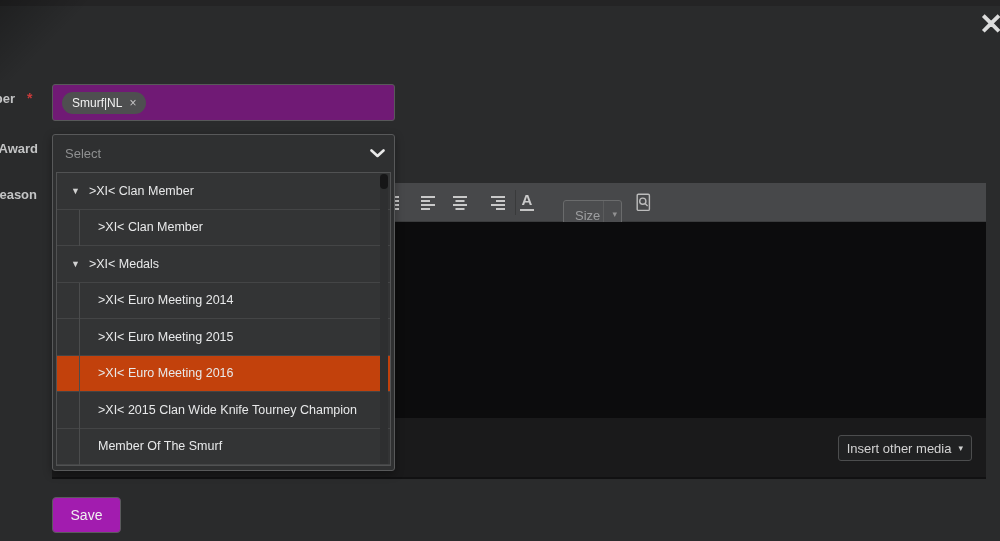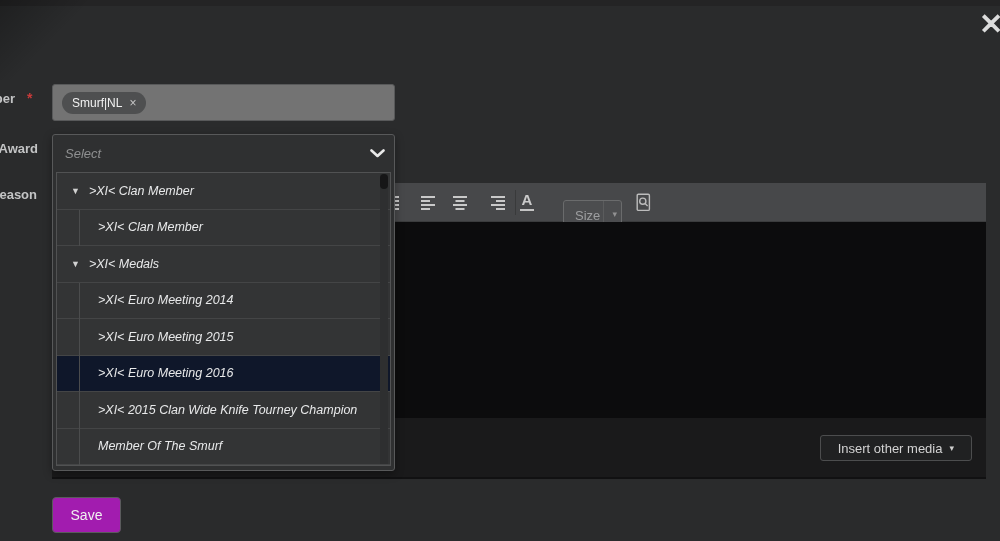--- a/index.html
+++ b/index.html
@@ -23,21 +23,21 @@
 
   
   .field-label { font-size: 13px; font-weight: bold; color: #c3c4c5; height: 16px; line-height: 16px; }
   .lbl-member { left: -60px; top: 91px; width: 75px; text-align: right; }
   .lbl-asterisk { left: 27px; top: 90px; color: #c93a3a; font-size: 14px; font-weight: bold; }
   .lbl-award { left: -60px; top: 141px; width: 98px; text-align: right; }
   .lbl-reason { left: -63px; top: 187px; width: 100px; text-align: right; }
 
   
   .tag-field { left: 52px; top: 84px; width: 343px; height: 37px; box-sizing: border-box;
-    background: #737373; border: 1px solid #58595a; border-radius: 3px; z-index: 20; }
+    background: #701a75; border: 1px solid #58595a; border-radius: 3px; z-index: 20; }
   .tag-pill { position: absolute; left: 9px; top: 7px; height: 22px; display: inline-flex;
     align-items: center; padding: 0 10px; background: #4e4f50; border-radius: 11px;
     color: #f2f2f2; font-size: 12px; cursor: default; }
   .tag-remove { margin-left: 7px; color: #c6c6c6; font-size: 12px; cursor: pointer; }
 
   
   .editor { left: 52px; top: 183px; width: 934px; height: 296px; z-index: 10; }
   .editor-toolbar { position: absolute; left: 0; top: 0; width: 100%; height: 39px;
     background: #47484a; border-bottom: 1px solid #3b3c3d; box-sizing: border-box; }
   .editor-content { position: absolute; left: 0; top: 39px; width: 100%; height: 196px; background: #0c0c0d; }
@@ -52,42 +52,42 @@
 
   .size-select { position: absolute; top: 6px; width: 59px; height: 31px; box-sizing: border-box;
     background: #4c4d4f; border: 1px solid #6a6b6c; border-radius: 3px; cursor: pointer; margin-top: 11px; }
   .size-label { position: absolute; left: 11px; top: 7px; font-size: 13px; color: #9d9ea0; }
   .size-caret-zone { position: absolute; right: 0; top: 0; width: 17px; height: 100%;
     border-left: 1px solid #5b5c5d; }
   .size-caret { position: absolute; right: 4px; top: 8px; font-size: 9px; color: #919192; }
 
   .media-btn { position: absolute; right: 14px; top: 17px; height: 26px; box-sizing: border-box;
     background: #202122; border: 1px solid #4c4d4e; border-radius: 3px; color: #d3d3d3;
-    font-size: 13px; display: flex; align-items: center; padding: 0 17px; cursor: pointer; }
+    font-size: 13px; display: flex; align-items: center; padding: 0 8px; cursor: pointer; }
   .media-caret { margin-left: 7px; font-size: 9px; color: #cfcfcf; }
 
   
   .award-wrap { left: 52px; top: 134px; width: 343px; height: 337px; box-sizing: border-box;
     background: #2f3031; border: 1px solid #58595a; border-radius: 3px; z-index: 30;
-    box-shadow: 0 3px 8px rgba(0,0,0,0.35); font-style: italic; }
+    box-shadow: 0 3px 8px rgba(0,0,0,0.35); }
   .award-header { position: absolute; left: 0; top: 0; width: 100%; height: 37px; cursor: pointer; }
   .award-placeholder { position: absolute; left: 12px; top: 11px; font-size: 13px; color: #8f9091; }
   .award-chevron { position: absolute; right: 9px; top: 14px; }
 
   .award-list { position: absolute; left: 3px; right: 3px; top: 37px; bottom: 4px;
     border: 1px solid #515253; background: #333435; display: flex; flex-direction: column; }
   .award-row { flex: 1 1 0; position: relative; display: flex; align-items: center;
     font-size: 12.5px; color: #e8e9ea; cursor: pointer; }
   .award-row:not(:last-child) { border-bottom: 1px solid #444546; }
   .award-row.group { padding-left: 14px; }
   .award-row.group .tri { font-size: 9px; color: #d2d2d2; margin-right: 9px; }
   .award-row.child { padding-left: 41px; }
   .award-row.child::before { content: ""; position: absolute; left: 22px; top: 0; bottom: -1px;
     width: 1px; background: #4b4c4d; }
-  .award-row.highlighted { background: #0f172a; }
+  .award-row.highlighted { background: #c2410c; }
 
   .award-scroll-track { position: absolute; top: 1px; bottom: 1px; right: 2px; width: 8px;
     background: #2e2f30; }
   .award-scroll-thumb { position: absolute; top: 1px; right: 2px; width: 8px; height: 15px;
     background: #161617; border-radius: 4px; cursor: grab; }
 
   
   .save-btn { left: 52px; top: 497px; width: 69px; height: 36px; box-sizing: border-box;
     background: #a21caf; border: 1px solid #5a5b5c; border-radius: 4px; color: #f0f0f0;
     font-size: 14px; display: flex; align-items: center; justify-content: center; cursor: pointer; }

